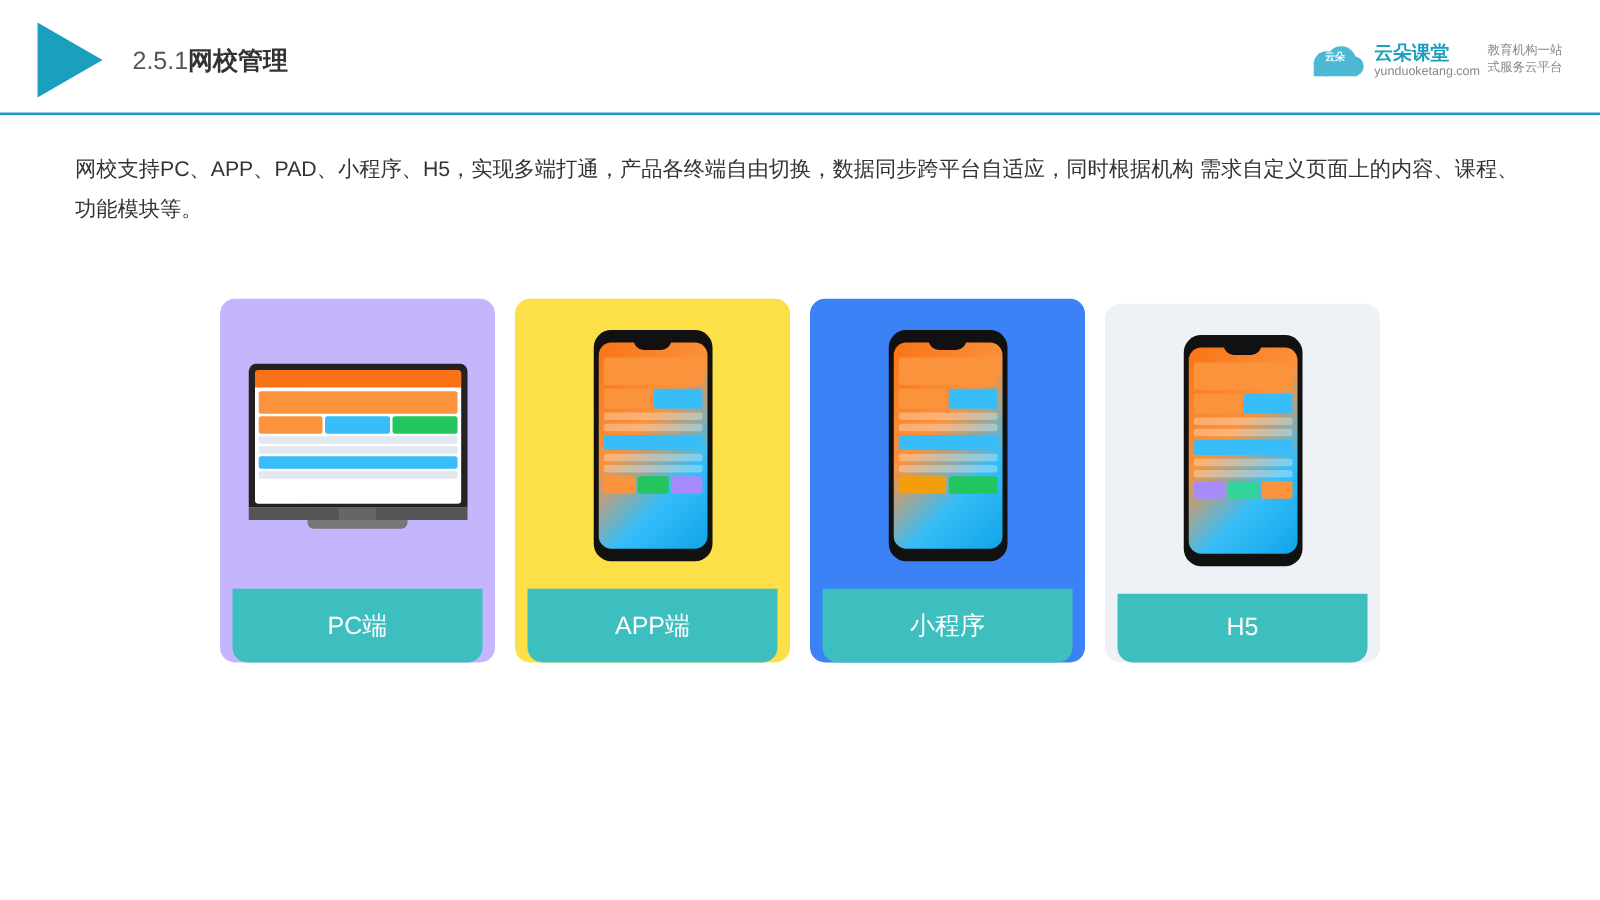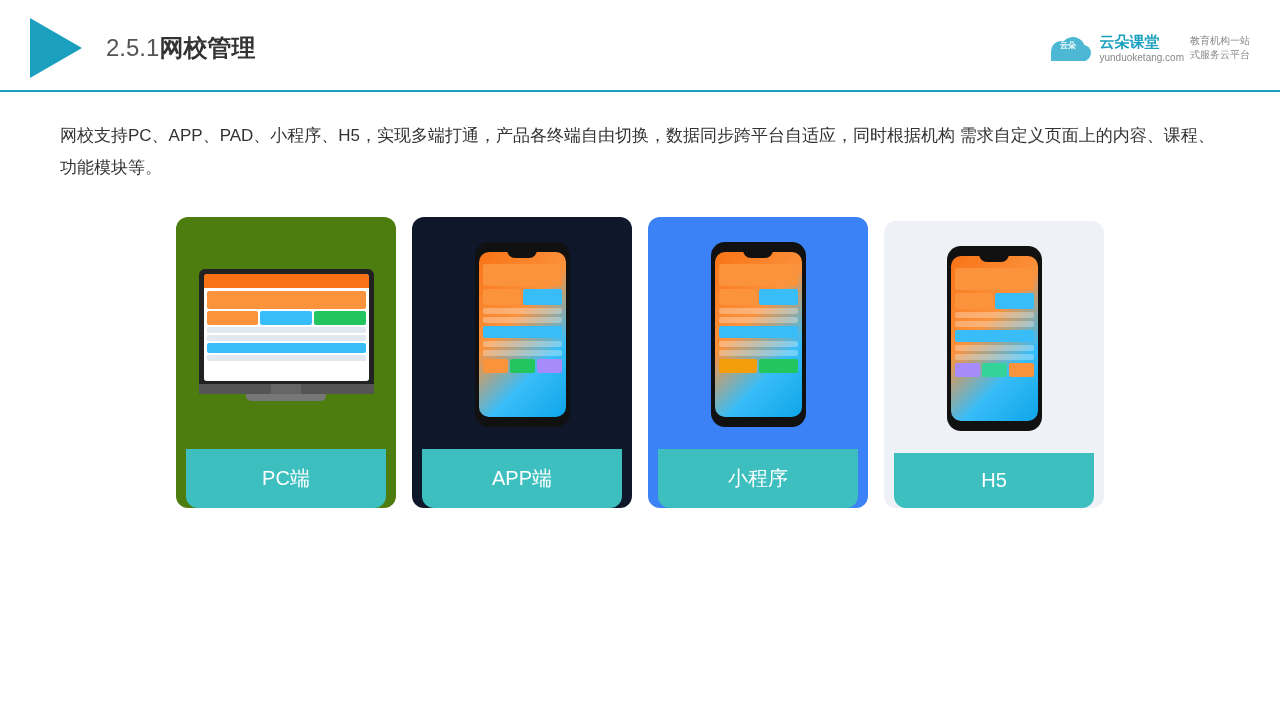--- a/index.html
+++ b/index.html
@@ -27,21 +27,21 @@
     }
     .logo-triangle {
       width: 0;
       height: 0;
       border-top: 30px solid transparent;
       border-bottom: 30px solid transparent;
       border-left: 52px solid #1a9fbf;
       margin-right: 8px;
     }
     .page-title {
-      font-size: 24px;
+      font-size: 20px;
       font-weight: bold;
       color: #333;
     }
     .page-title-number {
       font-weight: normal;
       color: #555;
     }
     .header-right {
       display: flex;
       flex-direction: column;
@@ -298,21 +298,21 @@
     </div>
   </div>
 </div>
 
 <div class="content">
   <p class="description">网校支持PC、APP、PAD、小程序、H5，实现多端打通，产品各终端自由切换，数据同步跨平台自适应，同时根据机构
 需求自定义页面上的内容、课程、功能模块等。</p>
 
   <div class="cards-container">
 
-    <div class="card" style="background:#4d7c0f;">
+    <div class="card" style="background:#c4b5fd;margin-top:22px;">
       <div class="card-device-area">
         <div class="pc-monitor">
           <div class="pc-screen-outer">
             <div class="pc-screen-inner">
               <div class="mini-screen">
                 <div class="mini-header"></div>
                 <div class="mini-body">
                   <div class="mini-block-orange"></div>
                   <div class="mini-grid">
                     <div class="mini-grid-item" style="background:#fb923c;"></div>
@@ -329,21 +329,21 @@
           </div>
           <div class="pc-base">
             <div class="pc-neck"></div>
           </div>
           <div class="pc-stand"></div>
         </div>
       </div>
       <div class="card-label">PC端</div>
     </div>
 
-    <div class="card" style="background:#0f172a;">
+    <div class="card" style="background:#fde047;">
       <div class="card-device-area">
         <div class="phone" style="width:95px;height:185px;">
           <div class="phone-notch"></div>
           <div class="phone-screen">
             <div class="phone-screen-content">
               <div class="mini-block-orange" style="height:22px;"></div>
               <div class="mini-grid">
                 <div class="mini-grid-item" style="background:#fb923c;height:16px;"></div>
                 <div class="mini-grid-item" style="background:#38bdf8;height:16px;"></div>
               </div>

